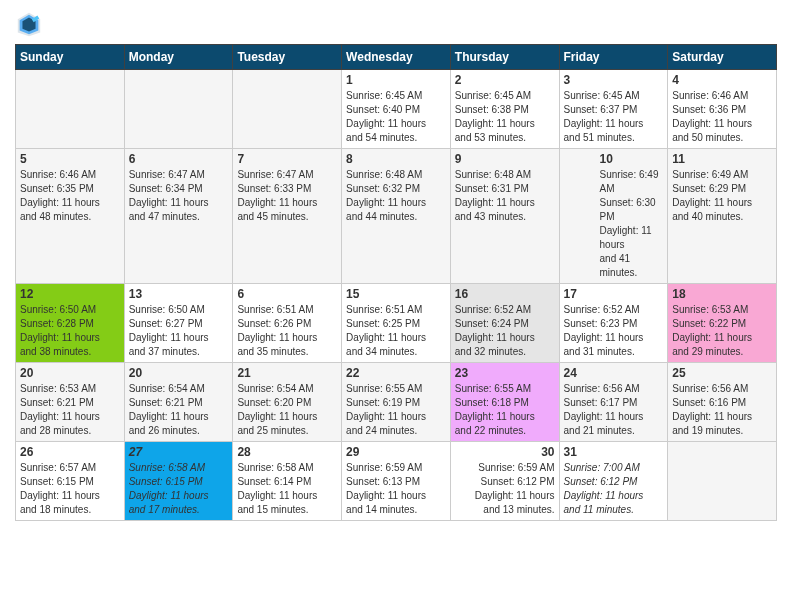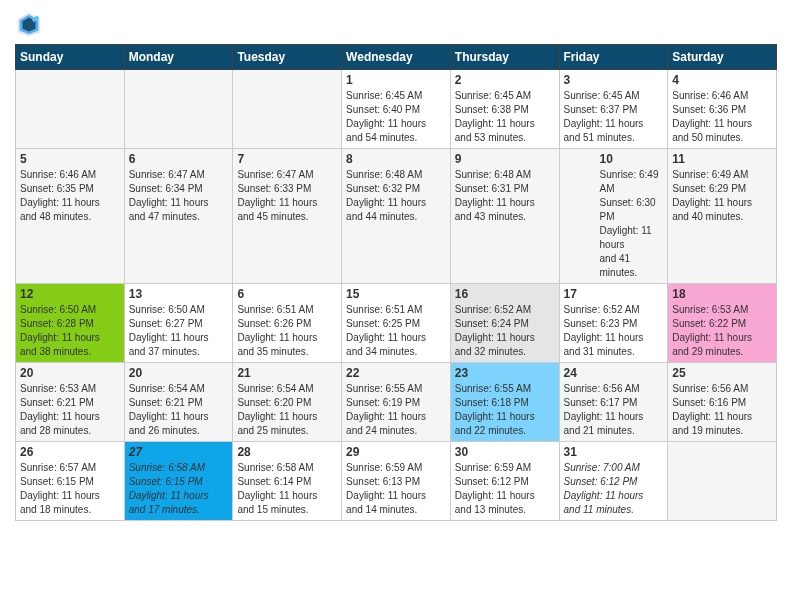--- a/index.html
+++ b/index.html
@@ -280,21 +280,21 @@
 Daylight: 11 hours
 and 25 minutes.</div>
           </td>
           <td style="background: rgb(245, 245, 245);">
             <span class="day-number">22</span>
             <div class="day-info" style="white-space: pre-line;">Sunrise: 6:55 AM
 Sunset: 6:19 PM
 Daylight: 11 hours
 and 24 minutes.</div>
           </td>
-          <td style="background: #7dd3fc;">
+          <td style="background: #f0abfc;">
             <span class="day-number">23</span>
             <div class="day-info" style="white-space: pre-line;">Sunrise: 6:55 AM
 Sunset: 6:18 PM
 Daylight: 11 hours
 and 22 minutes.</div>
           </td>
           <td style="background: rgb(245, 245, 245);">
             <span class="day-number">24</span>
             <div class="day-info" style="white-space: pre-line;">Sunrise: 6:56 AM
 Sunset: 6:17 PM
@@ -331,21 +331,21 @@
 Daylight: 11 hours
 and 15 minutes.</div>
           </td>
           <td style="background: rgb(255, 255, 255);">
             <span class="day-number">29</span>
             <div class="day-info" style="white-space: pre-line;">Sunrise: 6:59 AM
 Sunset: 6:13 PM
 Daylight: 11 hours
 and 14 minutes.</div>
           </td>
-          <td style="background: rgb(255, 255, 255);">
+          <td style="background: rgb(255, 255, 255); text-align: right;">
             <span class="day-number">30</span>
             <div class="day-info" style="white-space: pre-line;">Sunrise: 6:59 AM
 Sunset: 6:12 PM
 Daylight: 11 hours
 and 13 minutes.</div>
           </td>
           <td style="background: rgb(255, 255, 255);">
             <span class="day-number">31</span>
             <div class="day-info" style="white-space: pre-line; font-style: italic;">Sunrise: 7:00 AM
 Sunset: 6:12 PM

